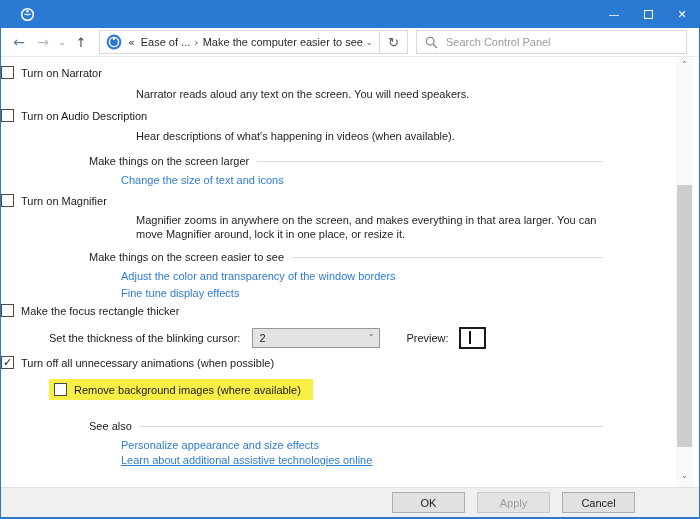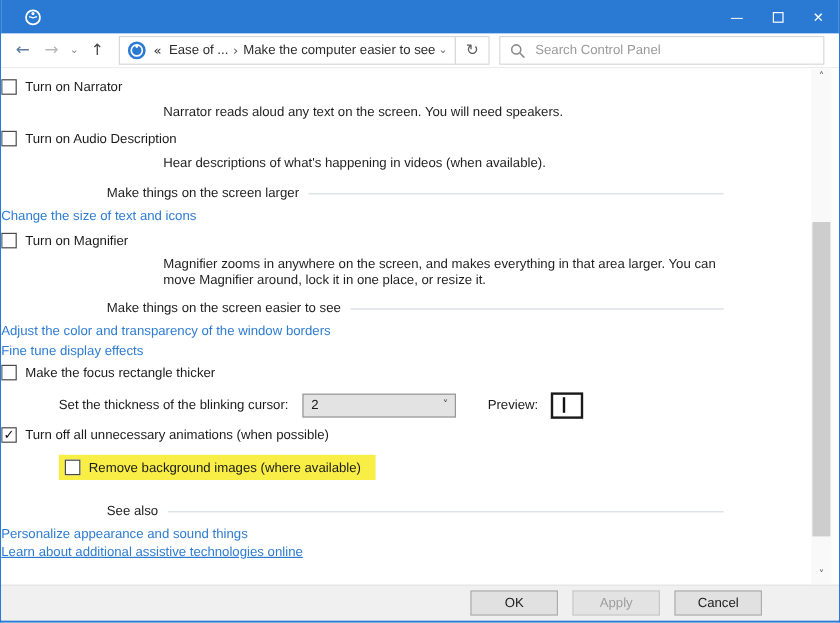--- a/index.html
+++ b/index.html
@@ -41,21 +41,21 @@
 
   
   .content { flex:1 1 auto; position:relative; background:#fff; overflow:hidden; padding-top:8px; }
   .cb-row { display:flex; align-items:center; height:15px; }
   .checkbox { width:13px; height:13px; border:1px solid #4a4a4a; background:#fff; flex:0 0 13px;
               display:flex; align-items:center; justify-content:center; font-size:11px; line-height:11px; color:#111; }
   .cb-label { margin-left:7px; white-space:nowrap; }
   .desc { margin-left:135px; max-width:470px; line-height:14px; color:#1f1f1f; }
   .section-row { display:flex; align-items:center; margin-left:88px; margin-right:96px; height:15px; color:#222; }
   .section-row .line { flex:1; border-top:1px solid var(--section_line,#d6dde4); margin-left:8px; margin-top:2px; }
-  .link { color:var(--link,#2e7cd2); white-space:nowrap; width:fit-content; cursor:pointer; }
+  .link { margin-left:120px; color:var(--link,#2e7cd2); white-space:nowrap; width:fit-content; cursor:pointer; }
   .link.underline { text-decoration:underline; }
 
   .cursor-row { display:flex; align-items:center; margin-left:117px; height:21px; }
   .dropdown { margin-left:12px; width:128px; height:20px; border:1px solid #979797; background:#e3e3e3;
               display:flex; align-items:center; padding:0 6px; }
   .dropdown .dd-chevron { margin-left:auto; font-size:9px; color:#444; }
   .preview-label { margin-left:26px; }
   .preview-box { margin-left:10px; width:27px; height:22px; border:2px solid #1a1a1a; background:#fff; display:flex; align-items:center; }
   .caret-line { width:2px; height:13px; background:#111; margin-left:8px; }
 
@@ -187,21 +187,21 @@
     <div class="hl-row mt9">
       <span class="checkbox"></span>
       <span class="cb-label">Remove background images (where available)</span>
     </div>
 
     <div class="section-row mt18">
       <span>See also</span>
       <span class="line"></span>
     </div>
 
-    <div class="link mt6">Personalize appearance and sound things</div>
+    <div class="link mt6">Personalize appearance and size effects</div>
     <div class="link underline mt3">Learn about additional assistive technologies online</div>
 
     
     <div class="scrollbar">
       <div class="sb-arrow icon">˄</div>
       <div class="sb-track">
         <div class="sb-thumb"></div>
       </div>
       <div class="sb-arrow icon">˅</div>
     </div>

